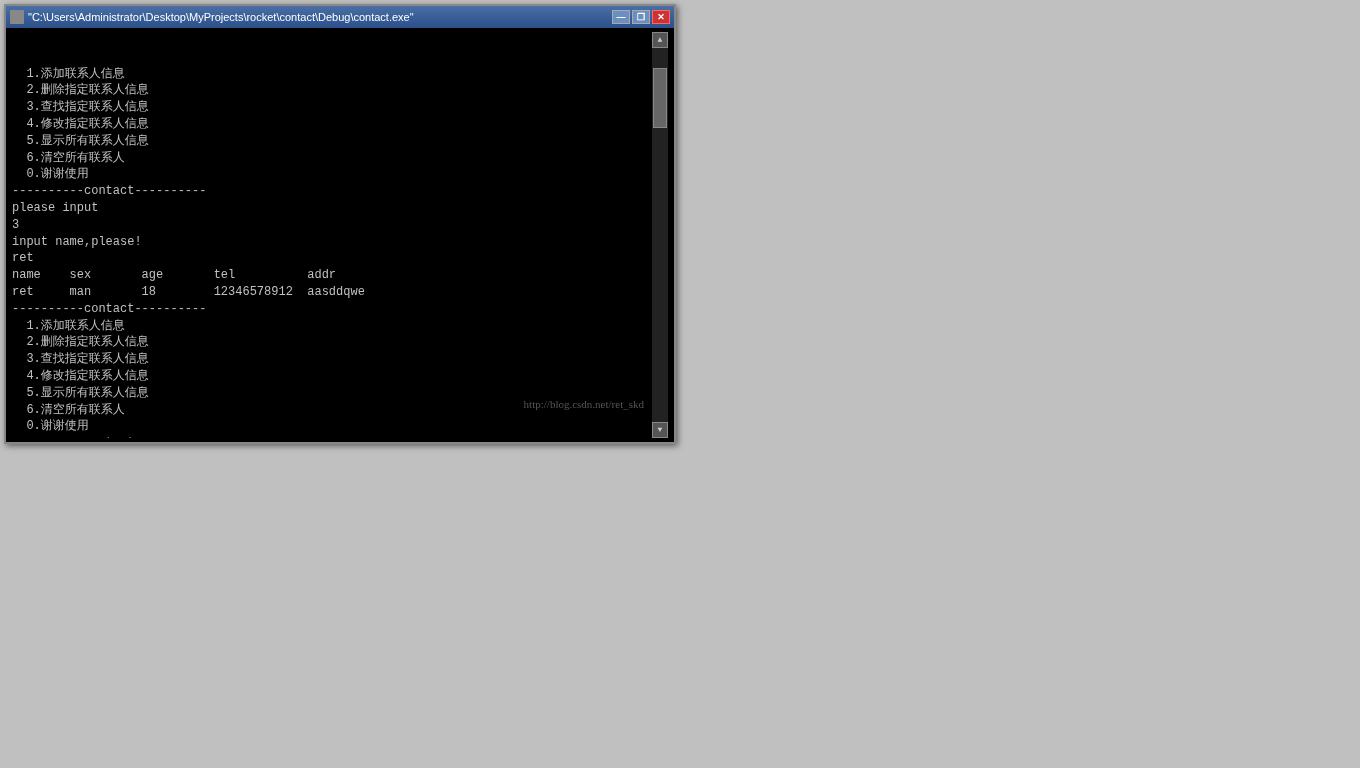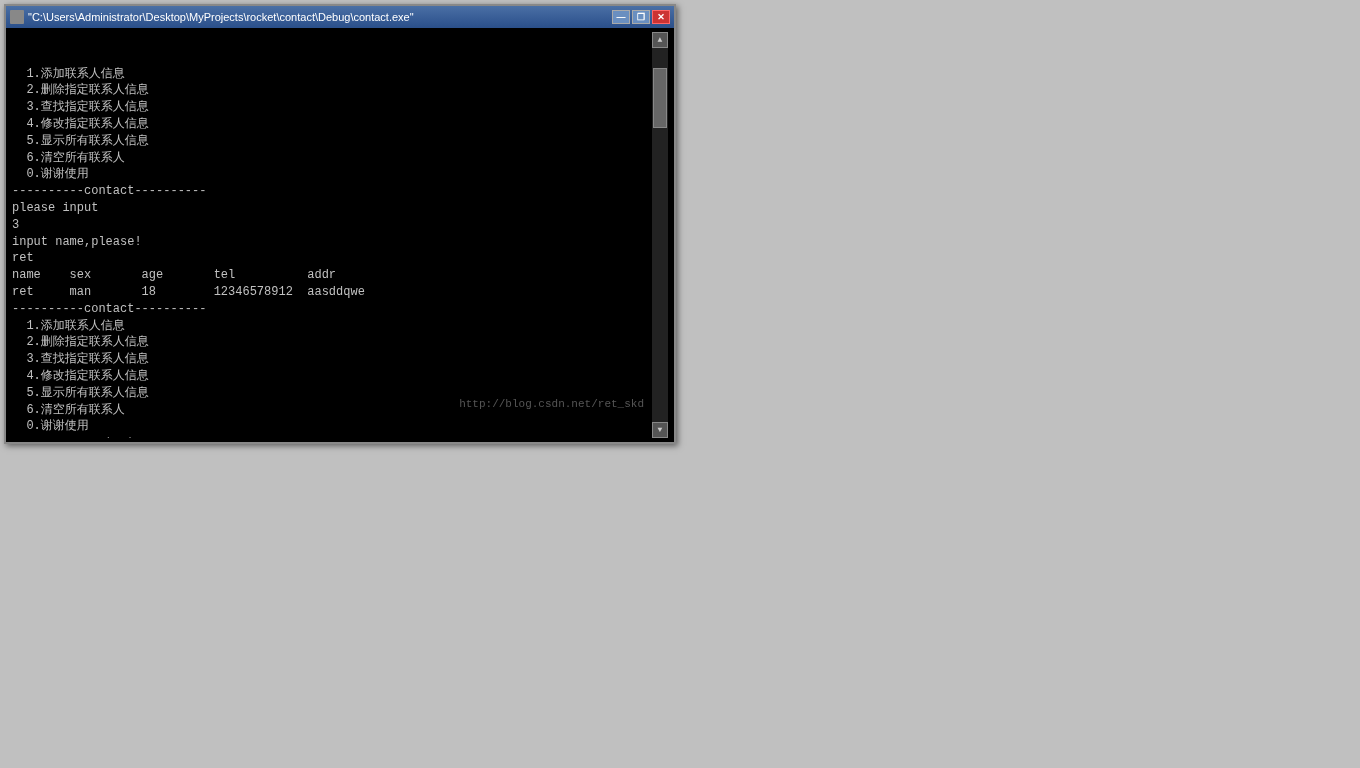--- a/index.html
+++ b/index.html
@@ -132,21 +132,21 @@
       background: #666;
       border: 1px solid #888;
     }
 
     .watermark {
       position: absolute;
       bottom: 30px;
       right: 30px;
       color: #555;
       font-size: 11px;
-      font-family: Liberation Mono, monospace;
+      font-family: Liberation Serif, serif;
       pointer-events: none;
     }
   </style>
 </head>
 <body>
 
 <div class="window">
   <div class="title-bar">
     <div class="title-bar-left">
       <div class="title-icon"></div>

